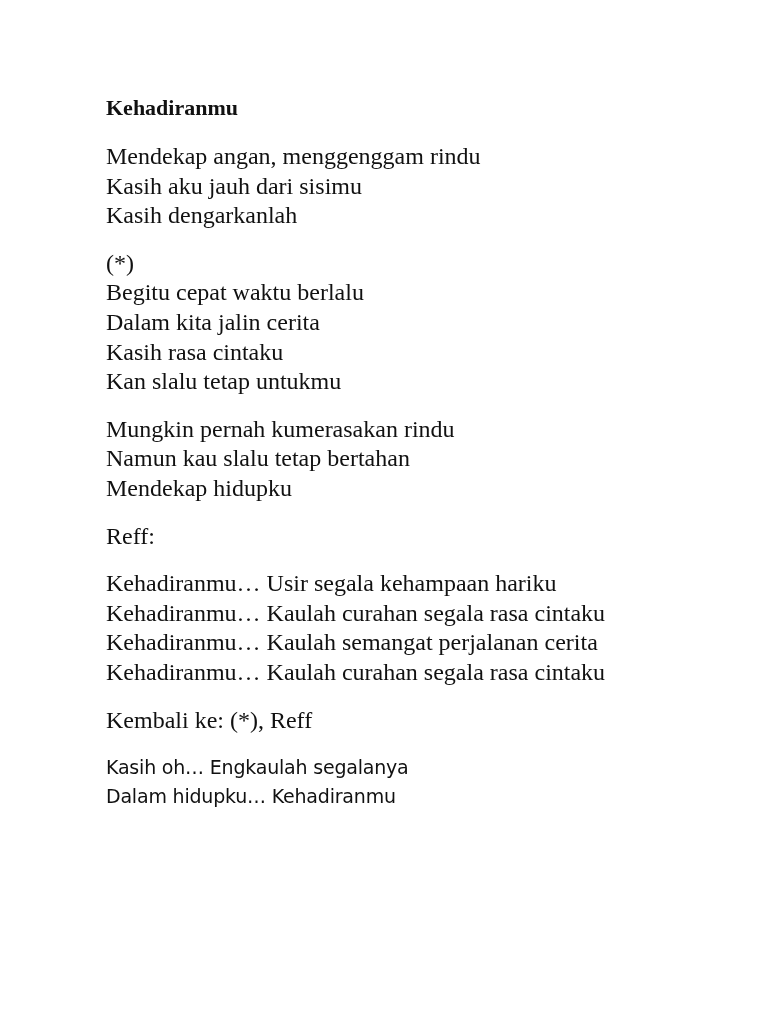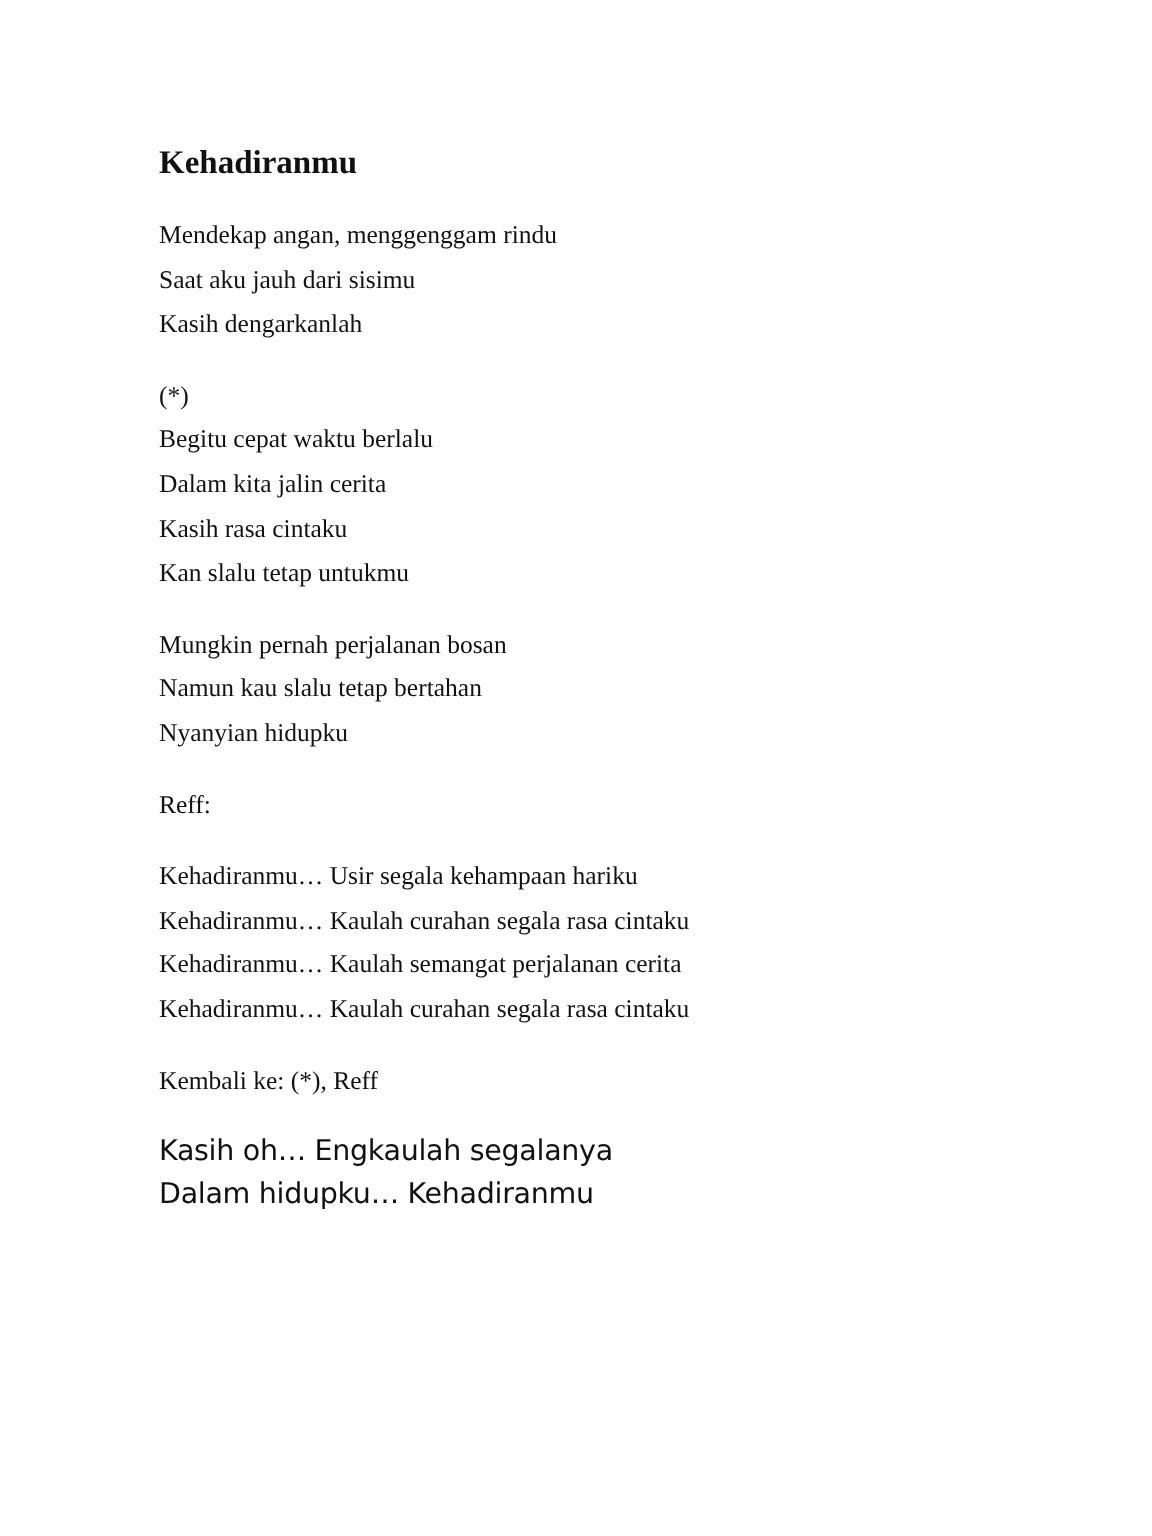--- a/index.html
+++ b/index.html
@@ -19,57 +19,57 @@
     }
     .title {
       font-family: "Liberation Serif", serif;
       font-weight: bold;
       font-size: 22px;
       line-height: 28px;
       margin: 0 0 20px 0;
     }
     .stanza {
       font-family: "Liberation Serif", serif;
-      font-size: 17px;
+      font-size: 24px;
       line-height: 29.6px;
       margin: 0 0 18px 0;
     }
     .line { display: block; white-space: nowrap; }
     .outro {
       font-family: "DejaVu Sans", sans-serif;
       font-size: 19px;
       line-height: 29px;
       margin-top: 4px;
       letter-spacing: -0.2px;
     }
   </style>
 </head>
 <body>
 
 <div class="page">
   <div class="title">Kehadiranmu</div>
 
   <div class="stanza">
     <span class="line">Mendekap angan, menggenggam rindu</span>
-    <span class="line">Saat aku jauh dari sisimu</span>
+    <span class="line">Kasih aku jauh dari sisimu</span>
     <span class="line">Kasih dengarkanlah</span>
   </div>
 
   <div class="stanza">
     <span class="line">(*)</span>
     <span class="line">Begitu cepat waktu berlalu</span>
     <span class="line">Dalam kita jalin cerita</span>
     <span class="line">Kasih rasa cintaku</span>
     <span class="line">Kan slalu tetap untukmu</span>
   </div>
 
   <div class="stanza">
-    <span class="line">Mungkin pernah perjalanan bosan</span>
+    <span class="line">Mungkin pernah kumerasakan rindu</span>
     <span class="line">Namun kau slalu tetap bertahan</span>
-    <span class="line">Nyanyian hidupku</span>
+    <span class="line">Mendekap hidupku</span>
   </div>
 
   <div class="stanza">
     <span class="line">Reff:</span>
   </div>
 
   <div class="stanza">
     <span class="line">Kehadiranmu… Usir segala kehampaan hariku</span>
     <span class="line">Kehadiranmu… Kaulah curahan segala rasa cintaku</span>
     <span class="line">Kehadiranmu… Kaulah semangat perjalanan cerita</span>

